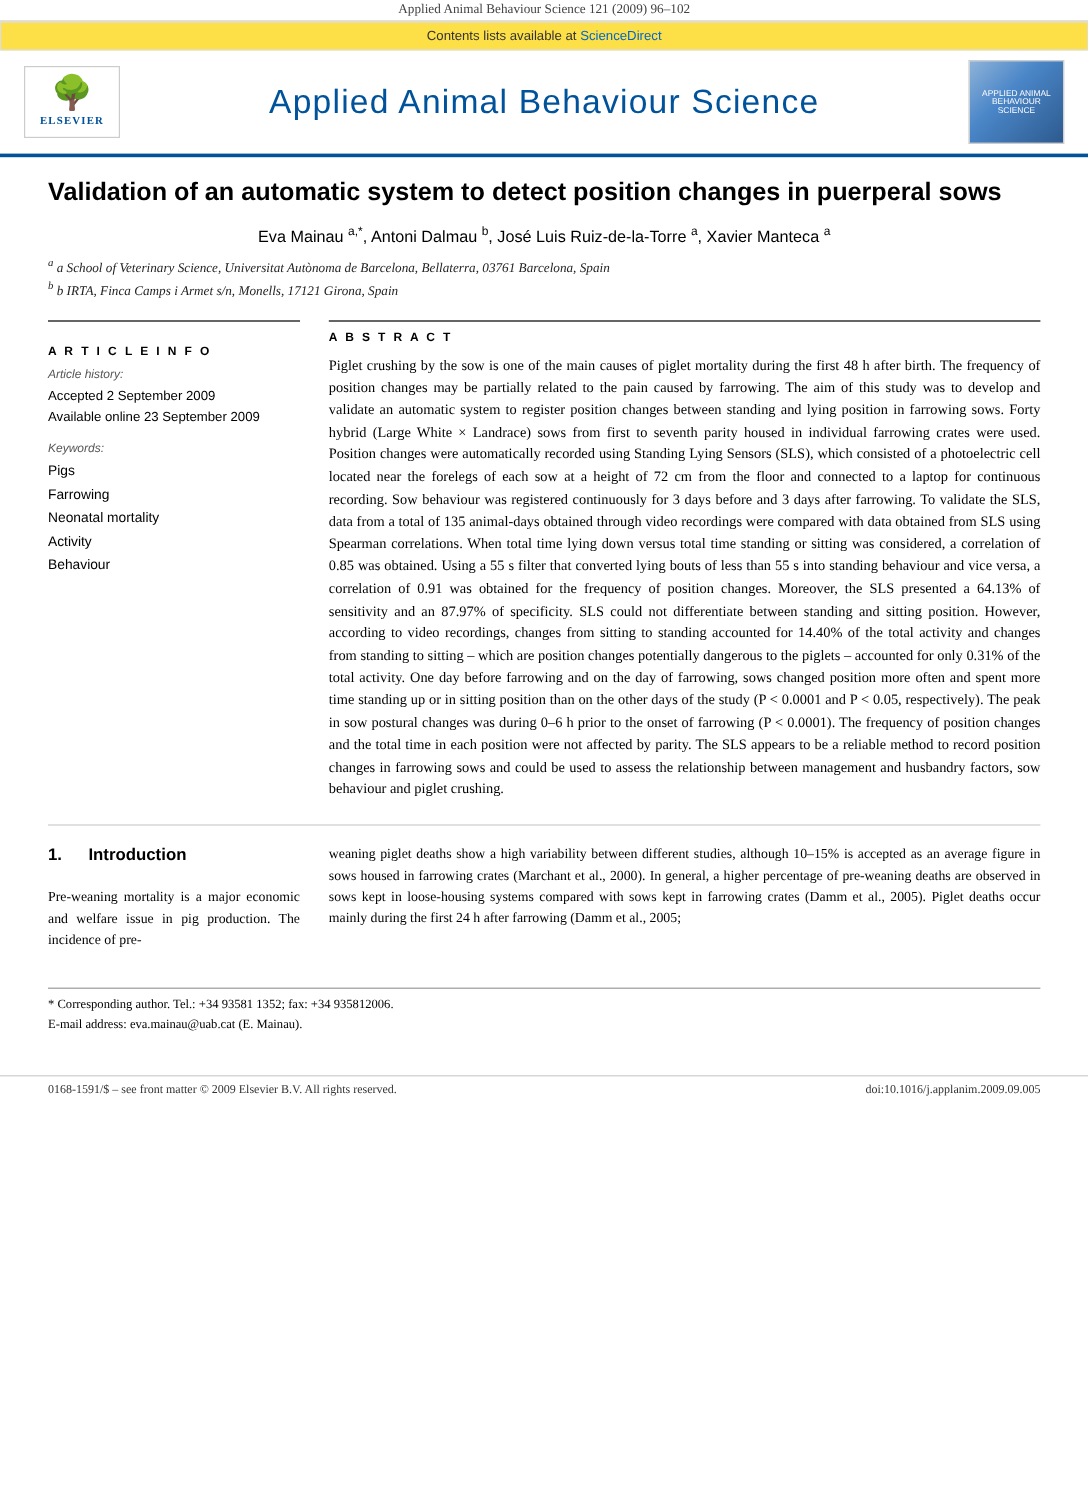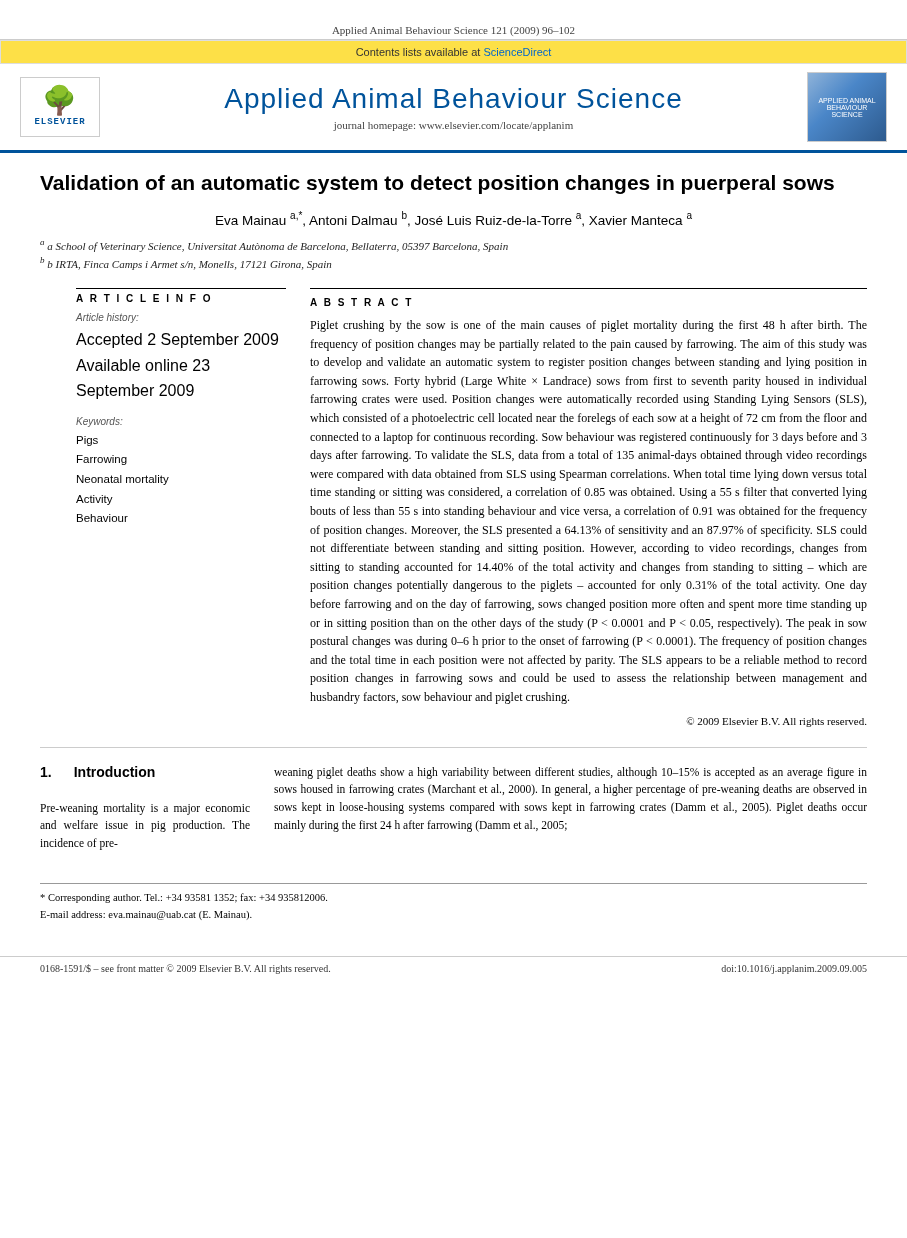--- a/index.html
+++ b/index.html
@@ -10,21 +10,21 @@
       color: #000;
       width: 907px;
       min-height: 1238px;
     }
 
     
     .journal-top-bar {
       text-align: center;
       font-size: 11px;
       color: #444;
-      padding: 24px 0 3px 0;
+      padding: 2px 0 3px 0;
       border-bottom: 1px solid #ccc;
     }
 
     
     .journal-header {
       display: flex;
       align-items: center;
       justify-content: space-between;
       padding: 8px 20px;
       border-bottom: 3px solid #00539b;
@@ -67,21 +67,21 @@
     }
 
     .elsevier-tree {
       font-size: 28px;
       color: #2d6a2d;
       line-height: 1;
     }
 
     .elsevier-text {
       font-size: 9px;
-      font-family: Liberation Mono, monospace;
+      font-family: Liberation Serif, serif;
       color: #00539b;
       font-weight: bold;
       letter-spacing: 1px;
       margin-top: 2px;
     }
 
     .journal-thumb {
       width: 80px;
       height: 70px;
       background: linear-gradient(135deg, #8fb3d9 0%, #4a86c8 40%, #2d5a8e 100%);
@@ -140,22 +140,21 @@
     .two-col {
       display: flex;
       gap: 24px;
       margin-bottom: 20px;
     }
 
     .left-col {
       width: 210px;
       min-width: 210px;
       border-top: 1px solid #000;
-      padding-top: 4px;
-      margin-left: 36px;
+      padding-top: 20px;
     }
 
     .right-col {
       flex: 1;
       border-top: 1px solid #000;
       padding-top: 8px;
     }
 
     .section-label {
       font-size: 10px;
@@ -170,21 +169,21 @@
     
     .article-info-label {
       font-size: 10px;
       font-style: italic;
       color: #555;
       margin-bottom: 4px;
       font-family: Liberation Sans, sans-serif;
     }
 
     .article-info-dates {
-      font-size: 16px;
+      font-size: 11px;
       margin-bottom: 12px;
       line-height: 1.6;
       font-family: Arial, sans-serif;
     }
 
     .keywords-label {
       font-size: 10px;
       font-style: italic;
       font-family: Arial, sans-serif;
       color: #555;
@@ -308,40 +307,37 @@
 
   <div class="elsevier-logo">
     <div class="elsevier-logo-box">
       <div class="elsevier-tree">🌳</div>
       <div class="elsevier-text">ELSEVIER</div>
     </div>
   </div>
 
   <div class="journal-header-center">
     <div class="journal-title-main">Applied Animal Behaviour Science</div>
-    <div class="journal-homepage">
-      <span>journal homepage: www.elsevier.com/locate/applanim</span>
-    </div>
   </div>
 
   <div class="journal-thumb">
     <span>APPLIED ANIMAL BEHAVIOUR SCIENCE</span>
   </div>
 </div>
 
 <div class="main-content">
 
   <h1 class="article-title">Validation of an automatic system to detect position changes in puerperal sows</h1>
 
   <div class="authors">
     Eva Mainau <sup>a,*</sup>, Antoni Dalmau <sup>b</sup>, José Luis Ruiz-de-la-Torre <sup>a</sup>, Xavier Manteca <sup>a</sup>
   </div>
 
   <div class="affiliations">
-    <div><sup>a</sup> <span>a School of Veterinary Science, Universitat Autònoma de Barcelona, Bellaterra, 05397 Barcelona, Spain</span></div>
+    <div><sup>a</sup> <span>a School of Veterinary Science, Universitat Autònoma de Barcelona, Bellaterra, 03761 Barcelona, Spain</span></div>
     <div><sup>b</sup> <span>b IRTA, Finca Camps i Armet s/n, Monells, 17121 Girona, Spain</span></div>
   </div>
 
   <div class="two-col">
 
     <div class="left-col">
       <div class="section-label">A R T I C L E   I N F O</div>
 
       <div class="article-info-label">Article history:</div>
       <div class="article-info-dates">
@@ -355,21 +351,20 @@
         <div>Farrowing</div>
         <div>Neonatal mortality</div>
         <div>Activity</div>
         <div>Behaviour</div>
       </div>
     </div>
 
     <div class="right-col">
       <div class="section-label">A B S T R A C T</div>
       <div class="abstract-text">Piglet crushing by the sow is one of the main causes of piglet mortality during the first 48 h after birth. The frequency of position changes may be partially related to the pain caused by farrowing. The aim of this study was to develop and validate an automatic system to register position changes between standing and lying position in farrowing sows. Forty hybrid (Large White × Landrace) sows from first to seventh parity housed in individual farrowing crates were used. Position changes were automatically recorded using Standing Lying Sensors (SLS), which consisted of a photoelectric cell located near the forelegs of each sow at a height of 72 cm from the floor and connected to a laptop for continuous recording. Sow behaviour was registered continuously for 3 days before and 3 days after farrowing. To validate the SLS, data from a total of 135 animal-days obtained through video recordings were compared with data obtained from SLS using Spearman correlations. When total time lying down versus total time standing or sitting was considered, a correlation of 0.85 was obtained. Using a 55 s filter that converted lying bouts of less than 55 s into standing behaviour and vice versa, a correlation of 0.91 was obtained for the frequency of position changes. Moreover, the SLS presented a 64.13% of sensitivity and an 87.97% of specificity. SLS could not differentiate between standing and sitting position. However, according to video recordings, changes from sitting to standing accounted for 14.40% of the total activity and changes from standing to sitting – which are position changes potentially dangerous to the piglets – accounted for only 0.31% of the total activity. One day before farrowing and on the day of farrowing, sows changed position more often and spent more time standing up or in sitting position than on the other days of the study (P &lt; 0.0001 and P &lt; 0.05, respectively). The peak in sow postural changes was during 0–6 h prior to the onset of farrowing (P &lt; 0.0001). The frequency of position changes and the total time in each position were not affected by parity. The SLS appears to be a reliable method to record position changes in farrowing sows and could be used to assess the relationship between management and husbandry factors, sow behaviour and piglet crushing.</div>
-      <div class="copyright-line">© 2009 Elsevier B.V. All rights reserved.</div>
     </div>
 
   </div>
 
   <hr class="section-divider">
 
   <div class="intro-section">
 
     <div class="intro-left">
       <div style="display:flex; gap:8px; margin-bottom:10px;">

